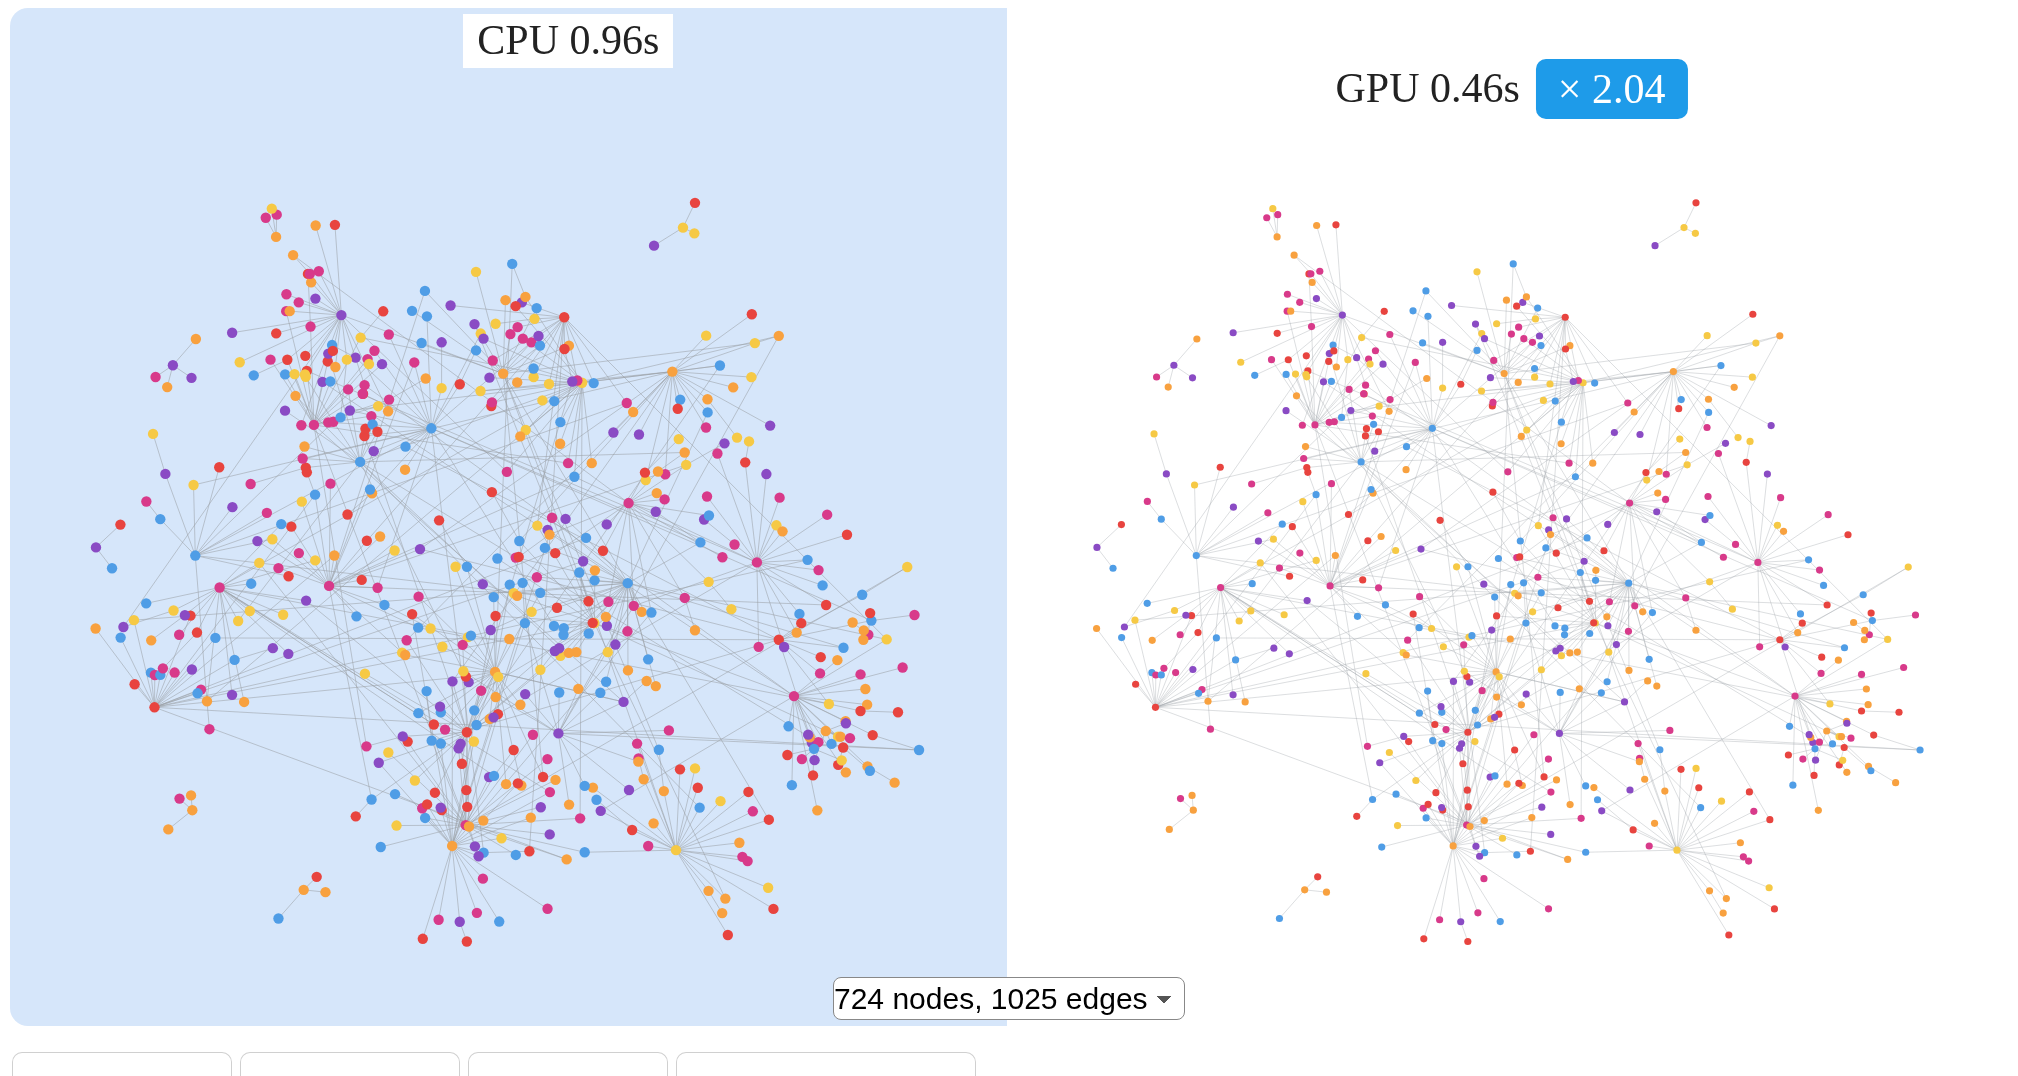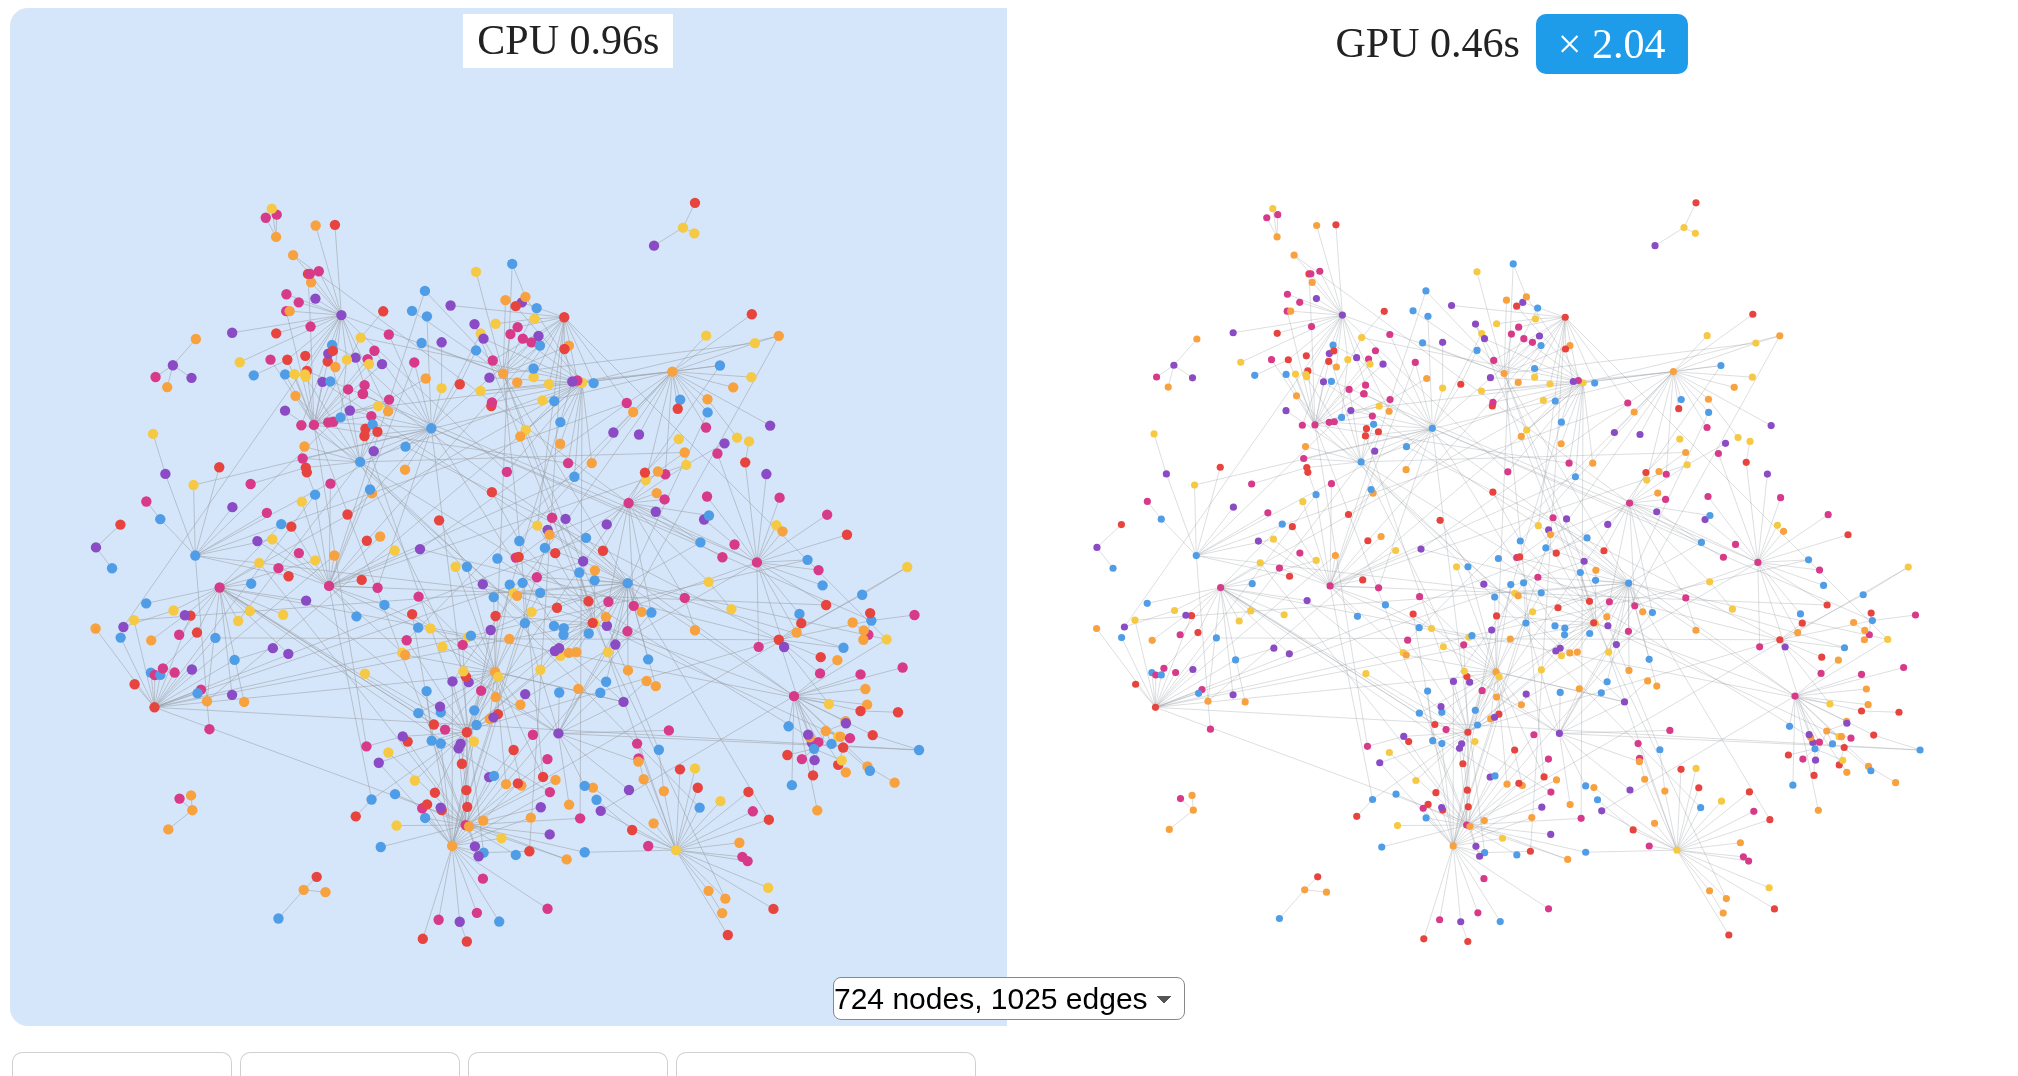--- a/index.html
+++ b/index.html
@@ -37,21 +37,21 @@
     top:6px;
     left:50%;
     transform:translateX(-50%);
     display:flex;
     align-items:center;
     gap:12px;
     z-index:5;
     white-space:nowrap;
   }
   .panel.cpu .panel-head { left:56%; }
-  .panel.gpu .panel-head { left:50%; }
+  .panel.gpu .panel-head { left:50%;margin-top:45px; }
 
   .title-text {
     background:#ffffff;
     color:#222;
     font-size:42px;
     padding:2px 14px 4px 14px;
     font-family: Georgia, "Times New Roman", serif;
   }
   .gpu .title-text { background:transparent; padding-left:4px; padding-right:4px; }
 

